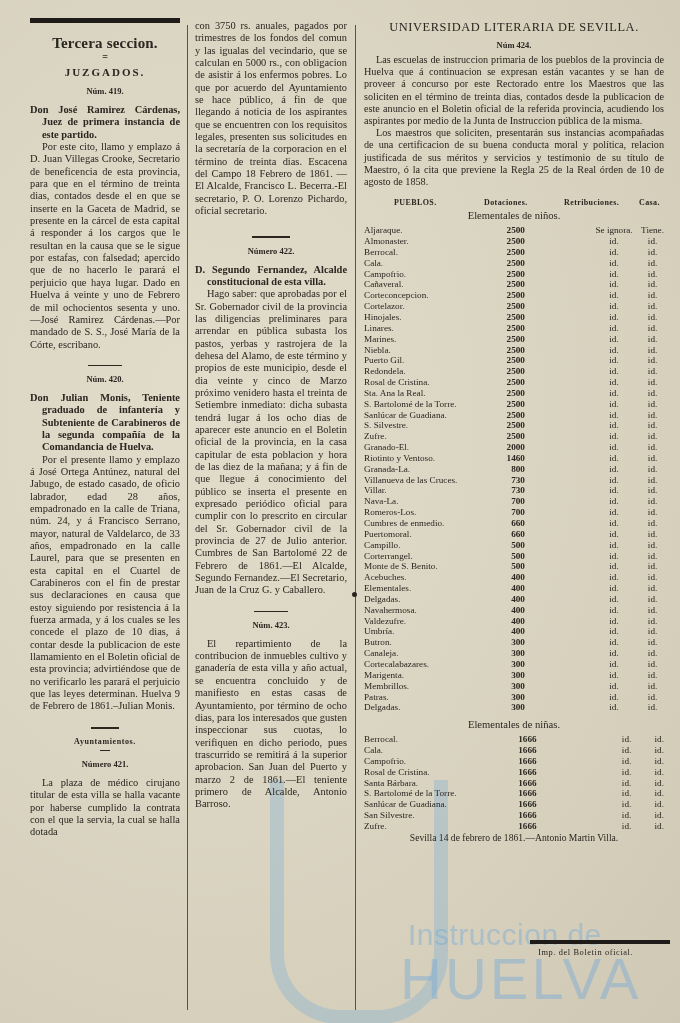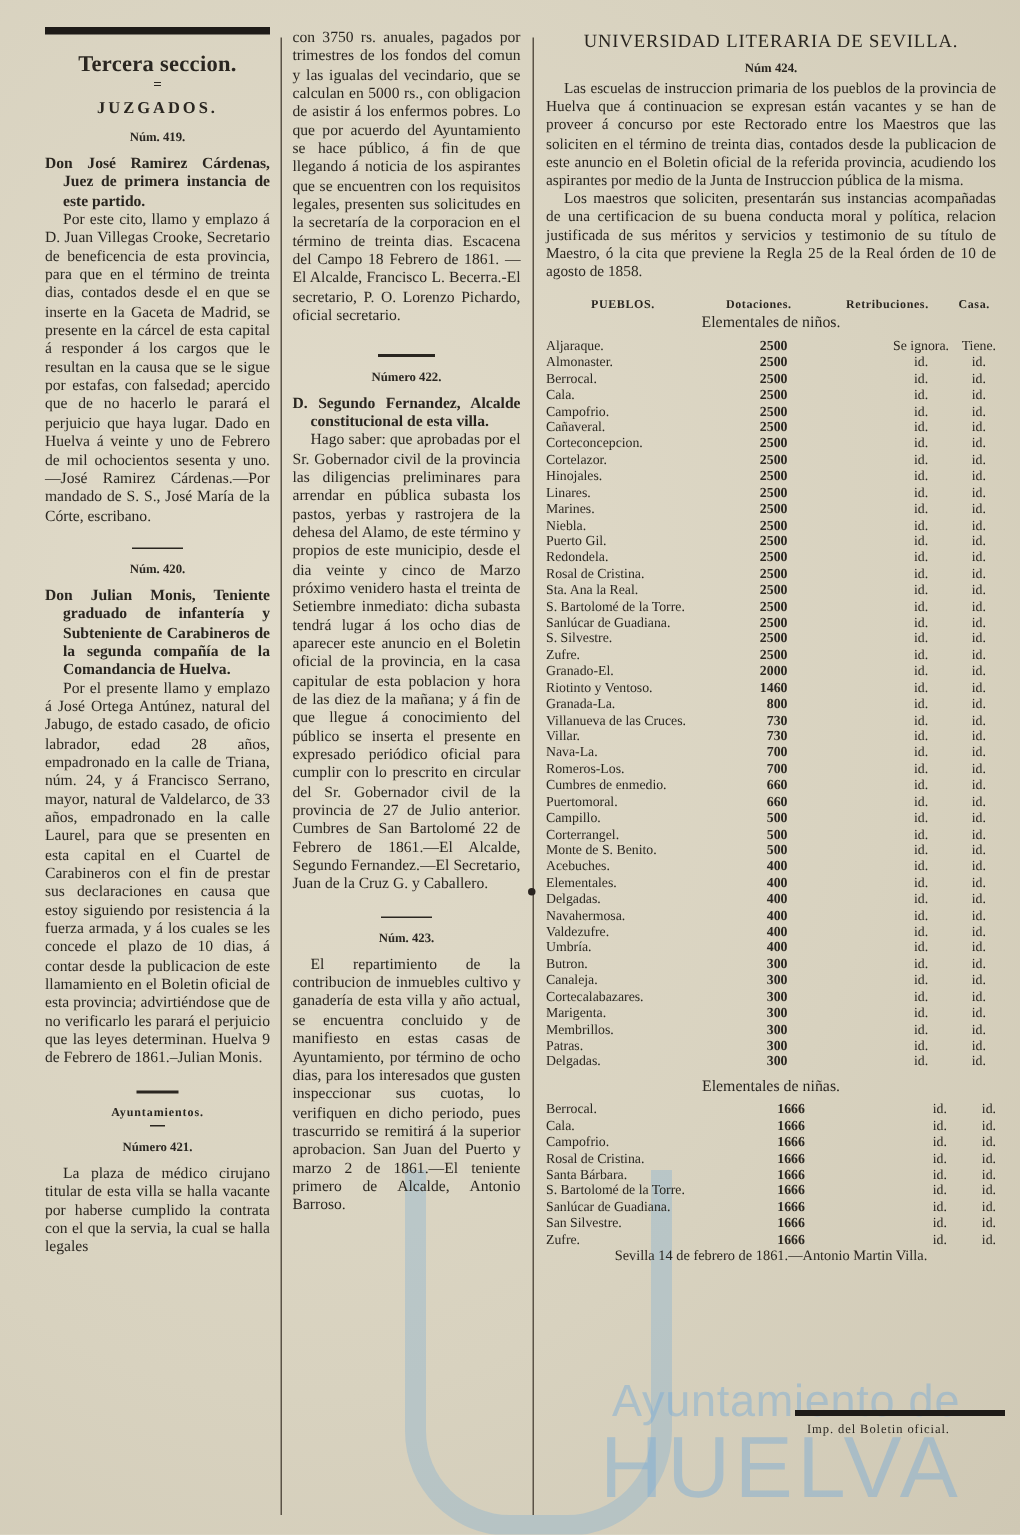--- a/index.html
+++ b/index.html
@@ -72,21 +72,21 @@
   <div class="sep thin"></div>
 
   <div class="num">Núm. 420.</div>
   <p class="hang">Don Julian Monis, Teniente graduado de infantería y Subteniente de Carabineros de la segunda compañía de la Comandancia de Huelva.</p>
   <p class="ind">Por el presente llamo y emplazo á José Ortega Antúnez, natural del Jabugo, de estado casado, de oficio labrador, edad 28 años, empadronado en la calle de Triana, núm. 24, y á Francisco Serrano, mayor, natural de Valdelarco, de 33 años, empadronado en la calle Laurel, para que se presenten en esta capital en el Cuartel de Carabineros con el fin de prestar sus declaraciones en causa que estoy siguiendo por resistencia á la fuerza armada, y á los cuales se les concede el plazo de 10 dias, á contar desde la publicacion de este llamamiento en el Boletin oficial de esta provincia; advirtiéndose que de no verificarlo les parará el perjuicio que las leyes determinan. Huelva 9 de Febrero de 1861.–Julian Monis.</p>
   <div class="sep"></div>
 
   <div class="smallcaps">Ayuntamientos.</div>
   <div class="sep thin" style="width:10px; margin:4px auto 6px;"></div>
   <div class="num">Número 421.</div>
-  <p class="ind">La plaza de médico cirujano titular de esta villa se halla vacante por haberse cumplido la contrata con el que la servia, la cual se halla legales</p>
+  <p class="ind">La plaza de médico cirujano titular de esta villa se halla vacante por haberse cumplido la contrata con el que la servia, la cual se halla dotada</p>
 </div>
 
 <div class="col" id="col2">
   <div style="height:20px"></div>
   <p>con 3750 rs. anuales, pagados por trimestres de los fondos del comun y las igualas del vecindario, que se calculan en 5000 rs., con obligacion de asistir á los enfermos pobres. Lo que por acuerdo del Ayuntamiento se hace público, á fin de que llegando á noticia de los aspirantes que se encuentren con los requisitos legales, presenten sus solicitudes en la secretaría de la corporacion en el término de treinta dias. Escacena del Campo 18 Febrero de 1861. —El Alcalde, Francisco L. Becerra.-El secretario, P. O. Lorenzo Pichardo, oficial secretario.</p>
   <div class="sep" style="width:38px; margin-top:18px;"></div>
 
   <div class="num">Número 422.</div>
   <p class="hang">D. Segundo Fernandez, Alcalde constitucional de esta villa.</p>
   <p class="ind">Hago saber: que aprobadas por el Sr. Gobernador civil de la provincia las diligencias preliminares para arrendar en pública subasta los pastos, yerbas y rastrojera de la dehesa del Alamo, de este término y propios de este municipio, desde el dia veinte y cinco de Marzo próximo venidero hasta el treinta de Setiembre inmediato: dicha subasta tendrá lugar á los ocho dias de aparecer este anuncio en el Boletin oficial de la provincia, en la casa capitular de esta poblacion y hora de las diez de la mañana; y á fin de que llegue á conocimiento del público se inserta el presente en expresado periódico oficial para cumplir con lo prescrito en circular del Sr. Gobernador civil de la provincia de 27 de Julio anterior. Cumbres de San Bartolomé 22 de Febrero de 1861.—El Alcalde, Segundo Fernandez.—El Secretario, Juan de la Cruz G. y Caballero.</p>
@@ -444,17 +444,17 @@
           <td class="casa">id.</td>
         </tr>
       </tbody>
     </table>
 
   <div class="sign">Sevilla 14 de febrero de 1861.—Antonio Martin Villa.</div>
 </div>
 
 <div class="ink-dot"></div>
 
-<div class="wm wm-line1">Ayuntamiento de</div>
+<div class="wm wm-line1">Instruccion de</div>
 <div class="wm wm-line2">HUELVA</div>
 
 <div class="impbar"></div>
 <div class="imp">Imp. del Boletin oficial.</div>
 
 </body></html>

